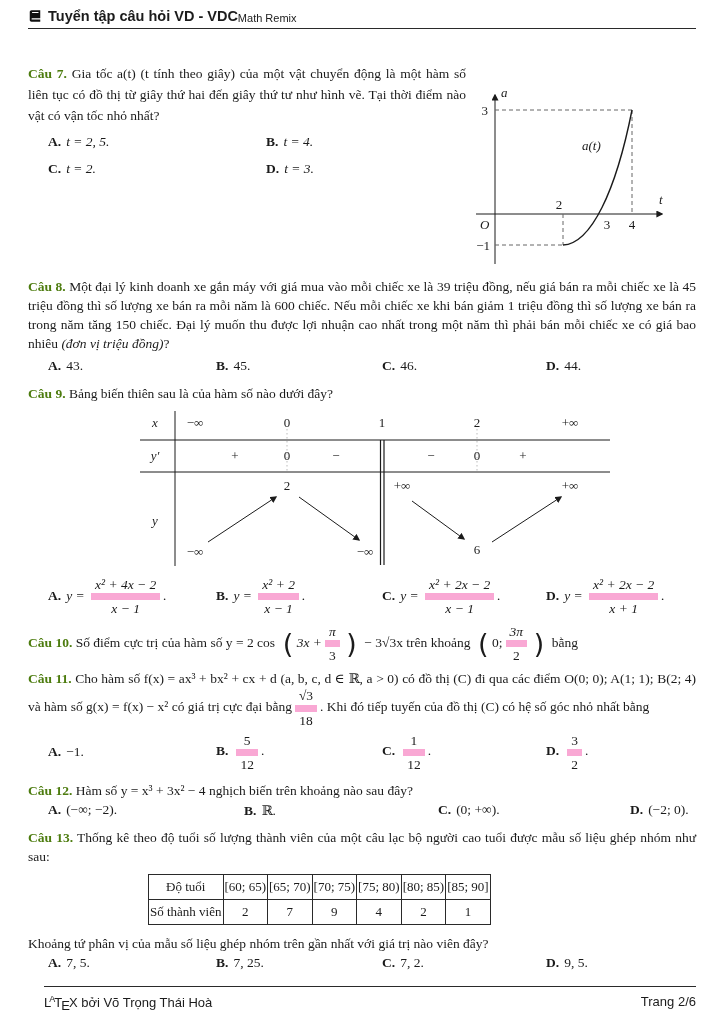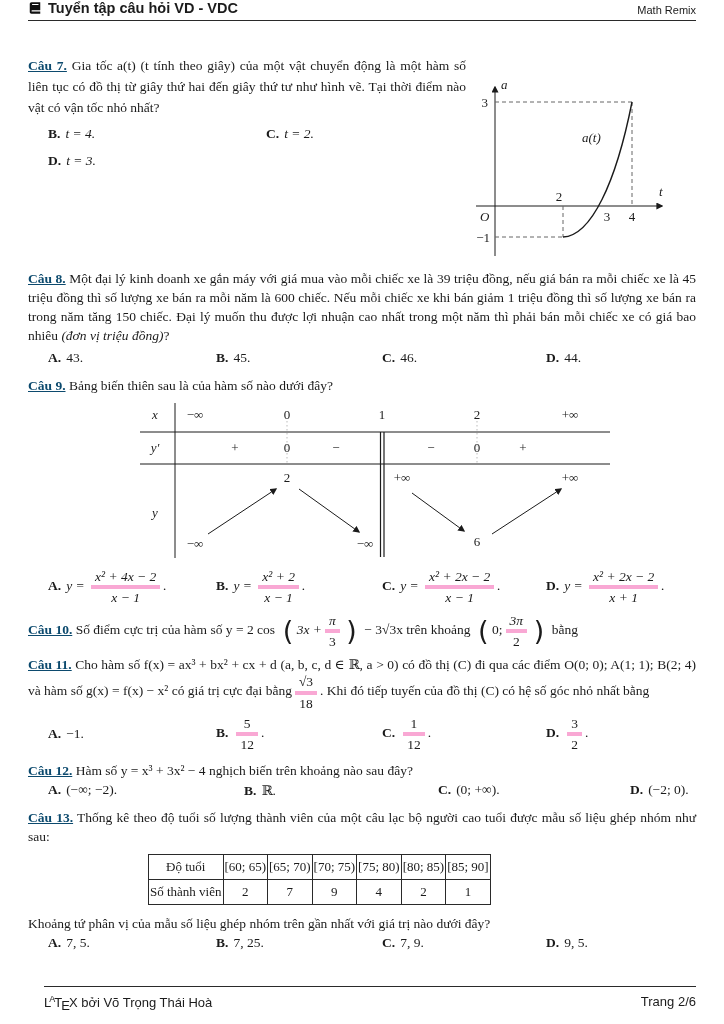--- a/index.html
+++ b/index.html
@@ -1,39 +1,39 @@
 <!DOCTYPE html>
 <html><head>
 <meta charset="utf-8">
 <style>
   html,body{margin:0;padding:0;background:#ffffff;}
   .page{position:relative;width:724px;height:1024px;background:#fff;overflow:hidden;
         font-family:"Liberation Serif","DejaVu Serif",serif;font-size:13.5px;color:#1b1b1b;}
   
-  .hdr{display:flex;justify-content:space-between;align-items:flex-end;margin:0 28px;
-       padding:0 0 4px;border-bottom:1.4px solid #2a2a2a;
+  .hdr{display:flex;align-items:flex-end;margin:0 28px;
+       padding:8px 0 4px;border-bottom:1.4px solid #2a2a2a;
        font-family:"Liberation Sans","DejaVu Sans",sans-serif;}
   .hdr-title{display:flex;align-items:center;gap:6px;font-weight:bold;font-size:14.5px;}
   .hdr-right{font-size:11px;}
   .ftr{position:absolute;left:44px;right:28px;top:986px;border-top:1.4px solid #2a2a2a;
        padding-top:7px;display:flex;justify-content:space-between;
        font-family:"Liberation Sans","DejaVu Sans",sans-serif;font-size:13px;}
   .ltx-a{font-size:9px;vertical-align:5px;margin:0 -1px 0 -2px;}
   .ltx-e{vertical-align:-3px;margin:0 -1px;}
   
   .sec{margin:0 28px;}
   .qtext{margin:0;text-align:justify;line-height:19px;}
-  .qlabel{color:#0c4a6e;font-weight:bold;text-decoration:underline;}
+  .qlabel{color:#4d7c0f;font-weight:bold;}
   .opts{margin-top:8px;}
   .g4{display:grid;grid-template-columns:168px 166px 164px auto;padding-left:20px;align-items:center;}
   .g2{display:grid;grid-template-columns:218px auto;row-gap:11px;padding-left:20px;}
   .olab{font-weight:bold;margin-right:5px;}
   .math{font-style:italic;}
   .frac{display:inline-block;vertical-align:middle;text-align:center;line-height:1.12;margin:0 3px;}
-  .fnum{display:block;padding:0 4px 1px;border-bottom:4px solid #f9a8d4;}
+  .fnum{display:block;padding:0 4px 1px;border-bottom:7px solid #f9a8d4;}
   .fden{display:block;padding:1px 4px 0;}
   .bp{font-size:27px;font-weight:400;vertical-align:middle;line-height:0;margin:0 1px;
       font-family:"DejaVu Sans Mono",monospace;}
   
   #q7{display:flex;margin-top:34px;}
   .q7left{width:462px;}
   .q7left .qtext{line-height:21px;}
   .g7{flex-shrink:0;margin-left:auto;margin-top:8px;}
   svg text{font-family:"Liberation Serif","DejaVu Serif",serif;font-size:13px;fill:#1b1b1b;}
   svg .it{font-style:italic;}
@@ -55,20 +55,21 @@
       </svg>
       <span>Tuyển tập câu hỏi VD - VDC</span>
     </div>
     <div class="hdr-right">Math Remix</div>
   </div>
 
   <div class="sec" id="q7">
     <div class="q7left">
       <p class="qtext"><b class="qlabel">Câu 7.</b> <span>Gia tốc a(t) (t tính theo giây) của một vật chuyển động là một hàm số liên tục có đồ thị từ giây thứ hai đến giây thứ tư như hình vẽ. Tại thời điểm nào vật có vận tốc nhỏ nhất?</span></p>
       <div class="opts g2">
+        <span class="opt"><b class="olab">A.</b><span class="math">t = 2, 5.</span></span>
         <span class="opt"><b class="olab">B.</b><span class="math">t = 4.</span></span>
         <span class="opt"><b class="olab">C.</b><span class="math">t = 2.</span></span>
         <span class="opt"><b class="olab">D.</b><span class="math">t = 3.</span></span>
       </div>
     </div>
 
     <svg class="g7" width="230" height="196" viewBox="0 0 230 196">
       <defs>
         <marker id="arrA" viewBox="0 0 10 10" refX="8" refY="5" markerWidth="7" markerHeight="7" orient="auto">
           <path d="M0,0 L10,5 L0,10 z" fill="#1b1b1b"></path>
@@ -189,25 +190,25 @@
         <td>Số thành viên</td>
         <td>2</td>
         <td>7</td>
         <td>9</td>
         <td>4</td>
         <td>2</td>
         <td>1</td>
       </tr>
     </tbody>
       </table>
-    <p class="qtext" style="margin-top:9px;">Khoảng tứ phân vị của mẫu số liệu ghép nhóm trên gần nhất với giá trị nào dưới đây?</p>
+    <p class="qtext" style="margin-top:9px;">Khoảng tứ phân vị của mẫu số liệu ghép nhóm trên gần nhất với giá trị nào viên đây?</p>
     <div class="opts g4" style="margin-top:2px;">
       <span class="opt"><b class="olab">A.</b><span>7, 5.</span></span>
       <span class="opt"><b class="olab">B.</b><span>7, 25.</span></span>
-      <span class="opt"><b class="olab">C.</b><span>7, 9.</span></span>
+      <span class="opt"><b class="olab">C.</b><span>7, 2.</span></span>
       <span class="opt"><b class="olab">D.</b><span>9, 5.</span></span>
     </div>
   </div>
 
   <div class="ftr">
     <div><span class="ltx"><span>L</span><span class="ltx-a">A</span><span>T</span><span class="ltx-e">E</span><span>X</span></span><span> bởi Võ Trọng Thái Hoà</span></div>
     <div>Trang 2/6</div>
   </div>
 
 </div>

